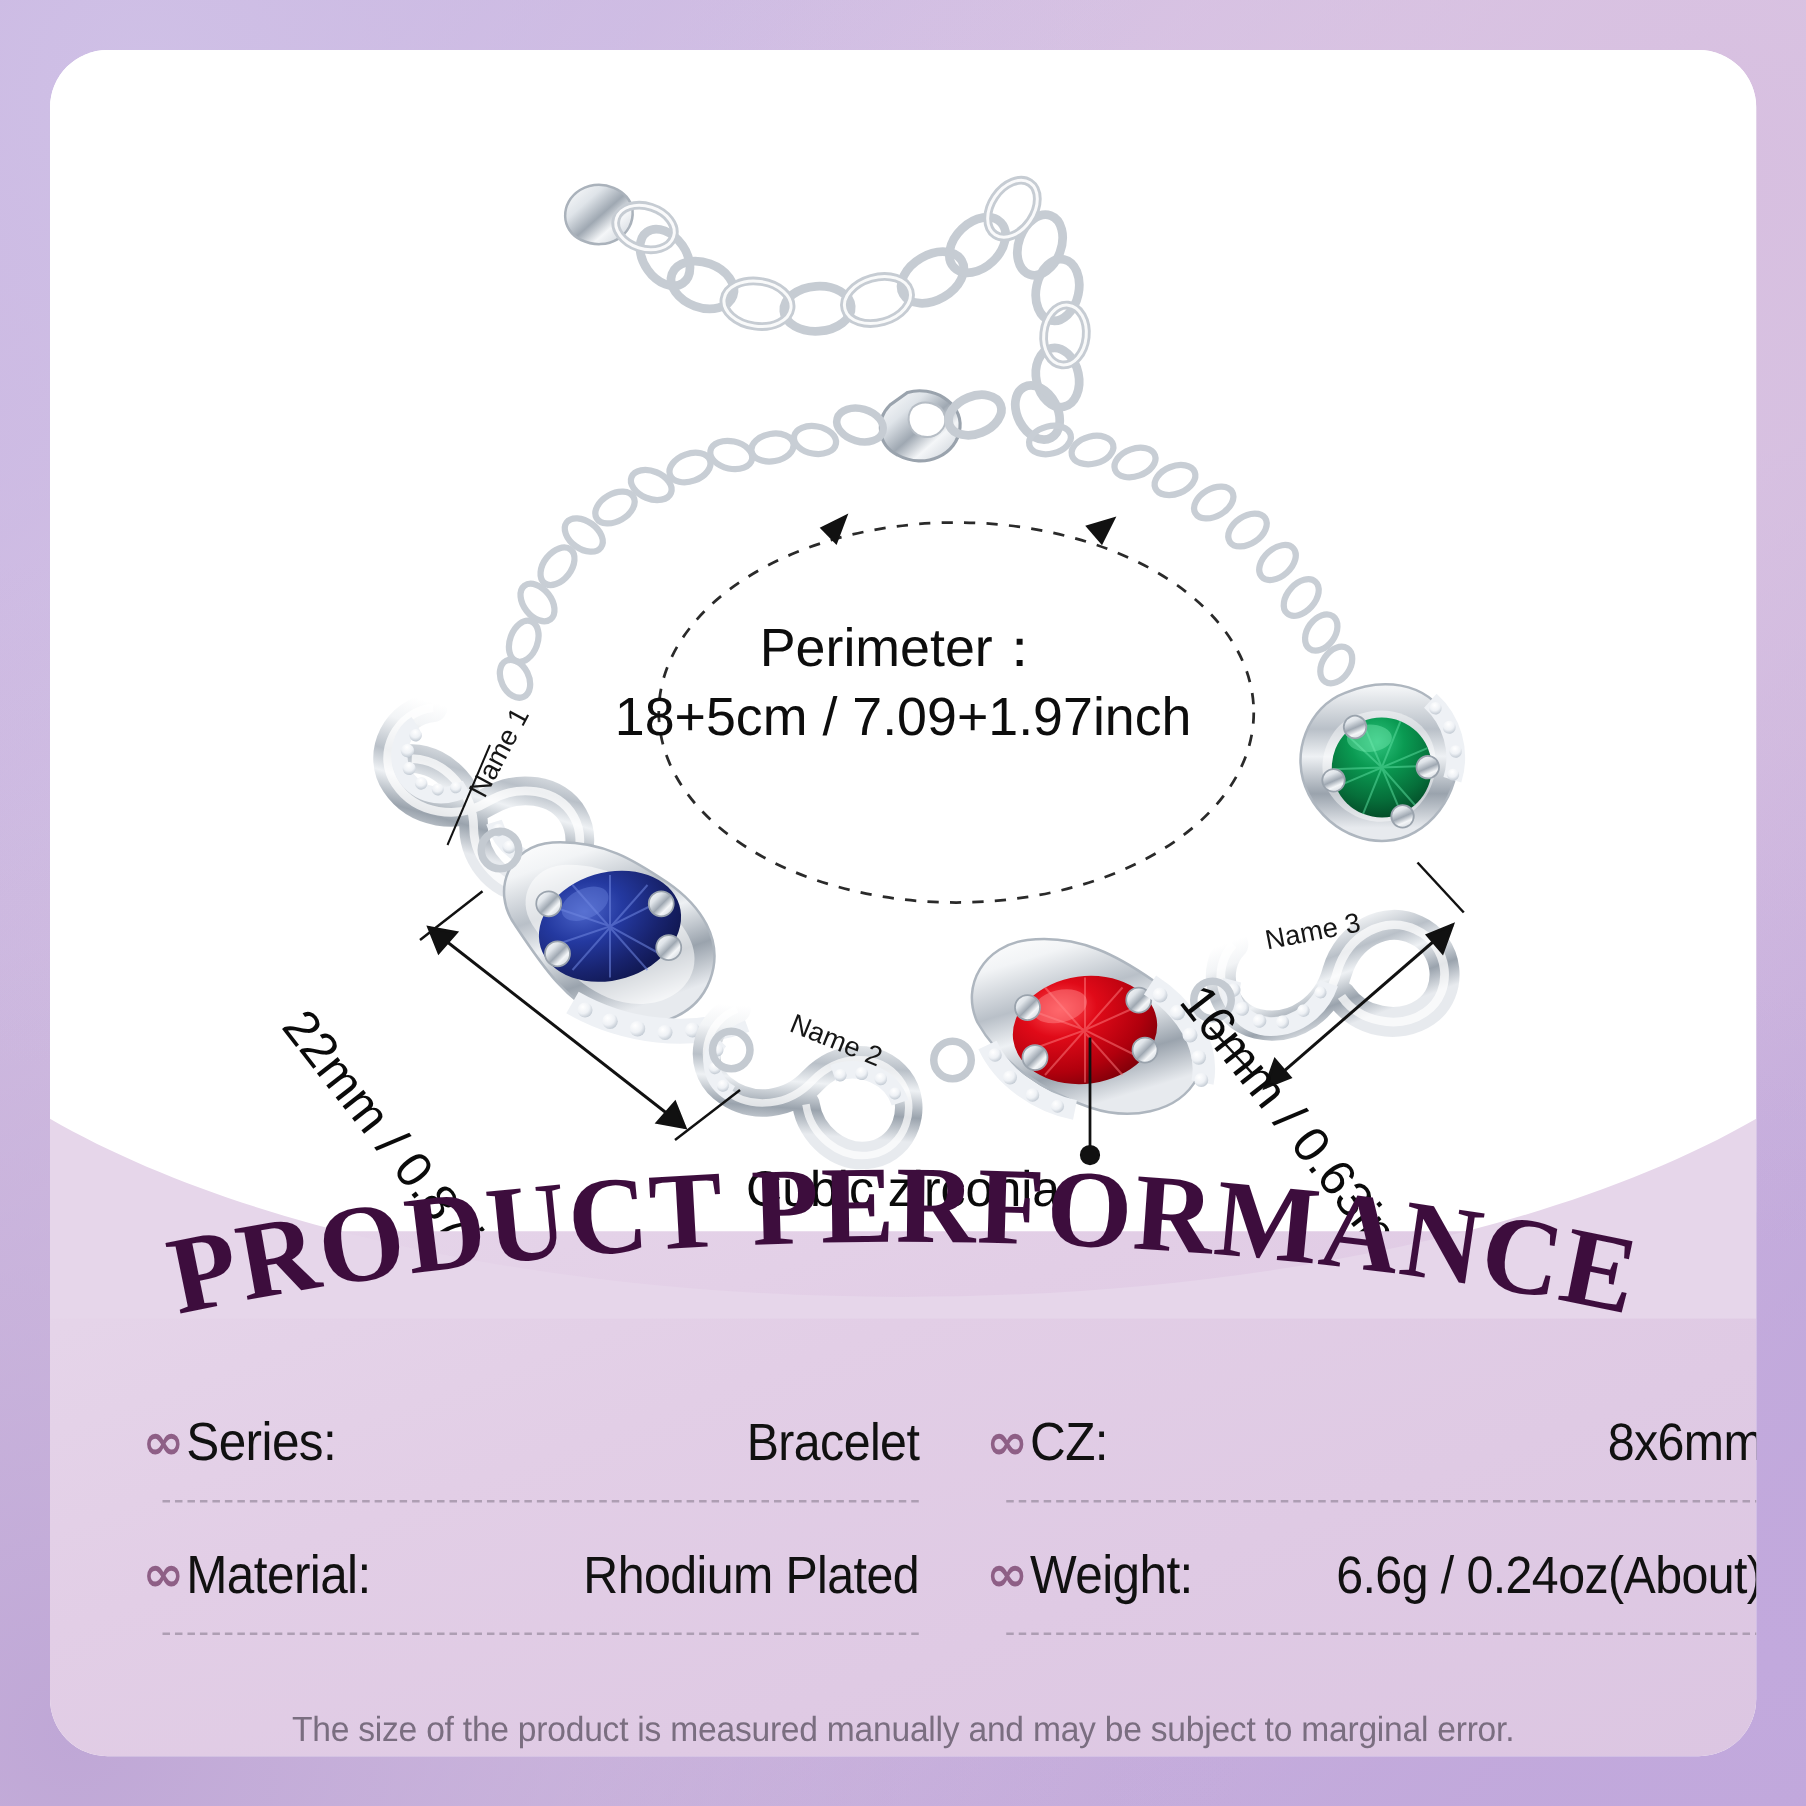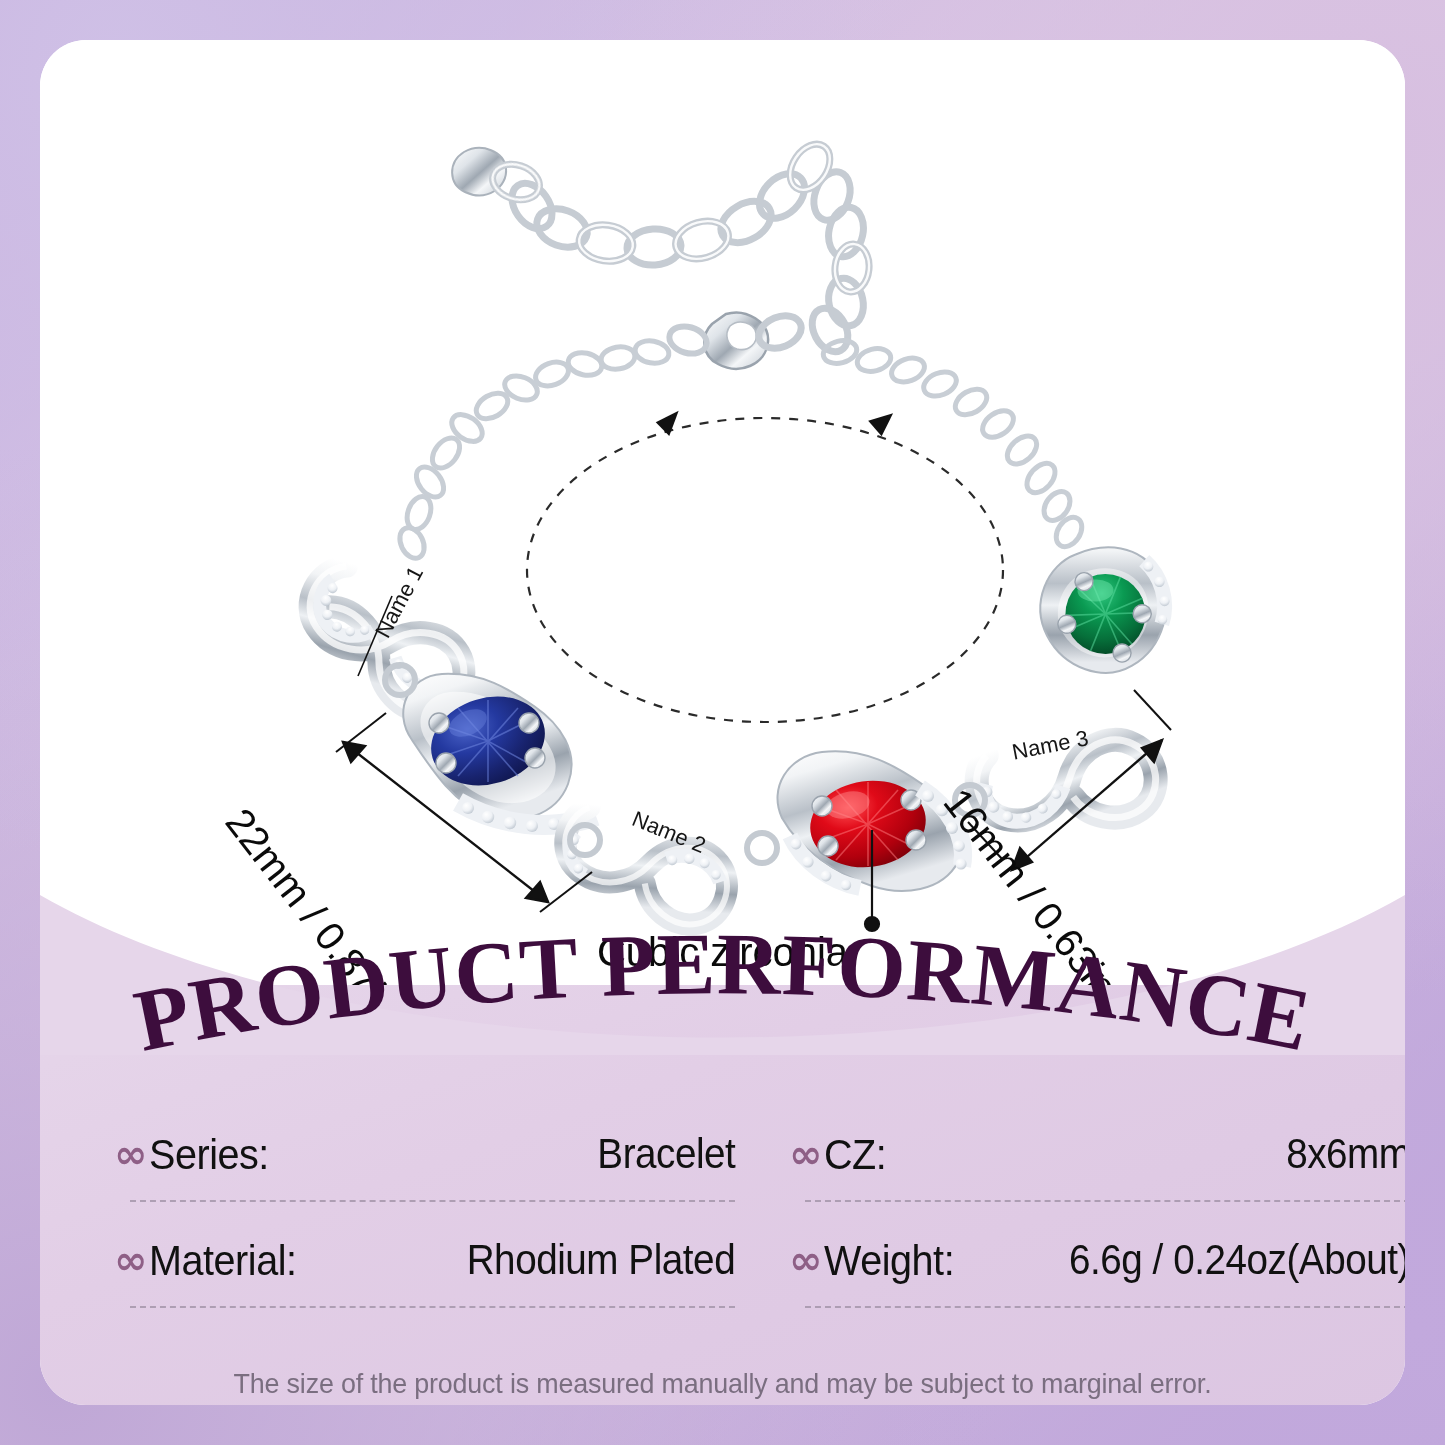--- a/index.html
+++ b/index.html
@@ -420,20 +420,24 @@
         <g stroke="#111" stroke-width="2.2" fill="#111">
           <line x1="832" y1="790" x2="832" y2="880"></line>
           <circle cx="832" cy="884" r="7"></circle>
         </g>
 
         <g stroke="#111" stroke-width="1.6" fill="none">
           <line x1="352" y1="556" x2="318" y2="636"></line>
         </g>
       </svg>
 
+      <div class="ovl" id="perimeter-label">
+        <div>Perimeter：</div>
+        <div>18+5cm / 7.09+1.97inch</div>
+      </div>
 
       <div class="ovl" id="dim-left-label">22mm / 0.87inch</div>
 
       <div class="ovl" id="dim-right-label">16mm / 0.63inch</div>
 
       <div class="ovl" id="cz-label">Cubic zirconia</div>
 
       <div class="ovl" id="name1-label">Name 1</div>
       <div class="ovl" id="name2-label">Name 2</div>
       <div class="ovl" id="name3-label">Name 3</div>

